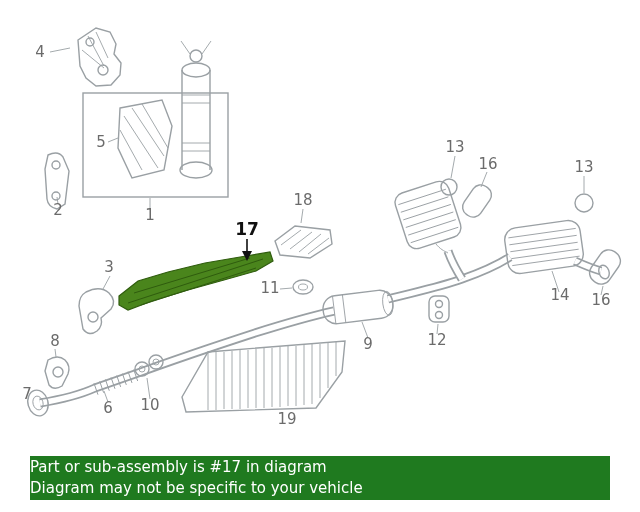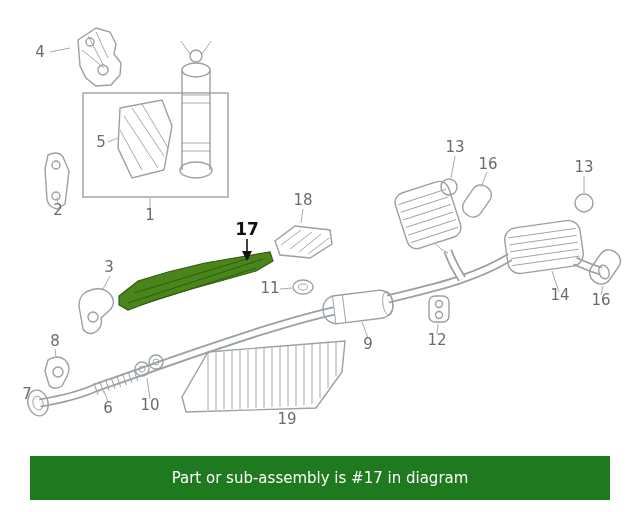--- a/index.html
+++ b/index.html
@@ -16,21 +16,21 @@
   .pipe-outer{stroke:var(--line);fill:none;stroke-width:9;}
   .pipe-inner{stroke:#ffffff;fill:none;stroke-width:5.5;}
   .hl{fill:var(--hl-fill);stroke:var(--hl-stroke);stroke-width:1.2;}
   .hl-line{stroke:var(--hl-stroke);fill:none;stroke-width:1;}
   .part-label{font:15px "DejaVu Sans","Liberation Sans",sans-serif;fill:#6b6b6b;text-anchor:middle;}
   .part-label-bold{font:bold 17px "DejaVu Sans","Liberation Sans",sans-serif;fill:#111;text-anchor:middle;}
   .arrow{stroke:#111;fill:none;stroke-width:1.6;}
   .arrow-head{fill:#111;stroke:none;}
   .banner{position:absolute;left:30px;top:456px;width:580px;height:44px;
           background:var(--banner-bg);color:var(--banner-text);
-          display:flex;flex-direction:column;justify-content:center;align-items:center;
+          display:flex;flex-direction:column;justify-content:center;align-items:flex-start;
           font-size:15px;line-height:21px;}
 </style>
 </head>
 <body>
 
 <div class="stage">
 
 <svg width="640" height="452" viewBox="0 0 640 452">
 
   <g>
@@ -201,15 +201,16 @@
   <text class="part-label" x="601" y="305">16</text>
   <text class="part-label" x="55" y="346">8</text>
   <text class="part-label" x="27" y="399">7</text>
   <text class="part-label" x="108" y="413">6</text>
   <text class="part-label" x="150" y="410">10</text>
   <text class="part-label" x="287" y="424">19</text>
 </svg>
 
 <div class="banner">
   <div>Part or sub-assembly is #17 in diagram</div>
+  <div>Diagram may not be specific to your vehicle</div>
 </div>
 
 </div>
 
 </body></html>

